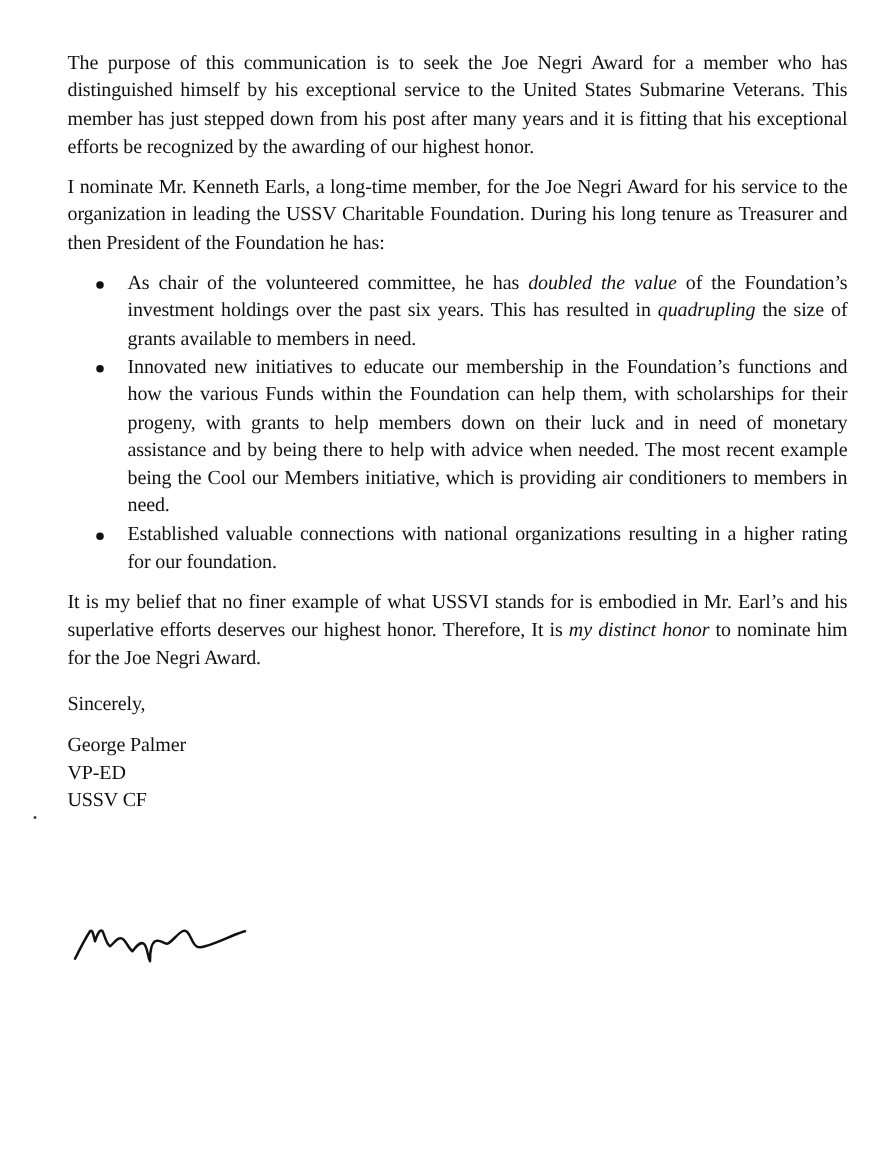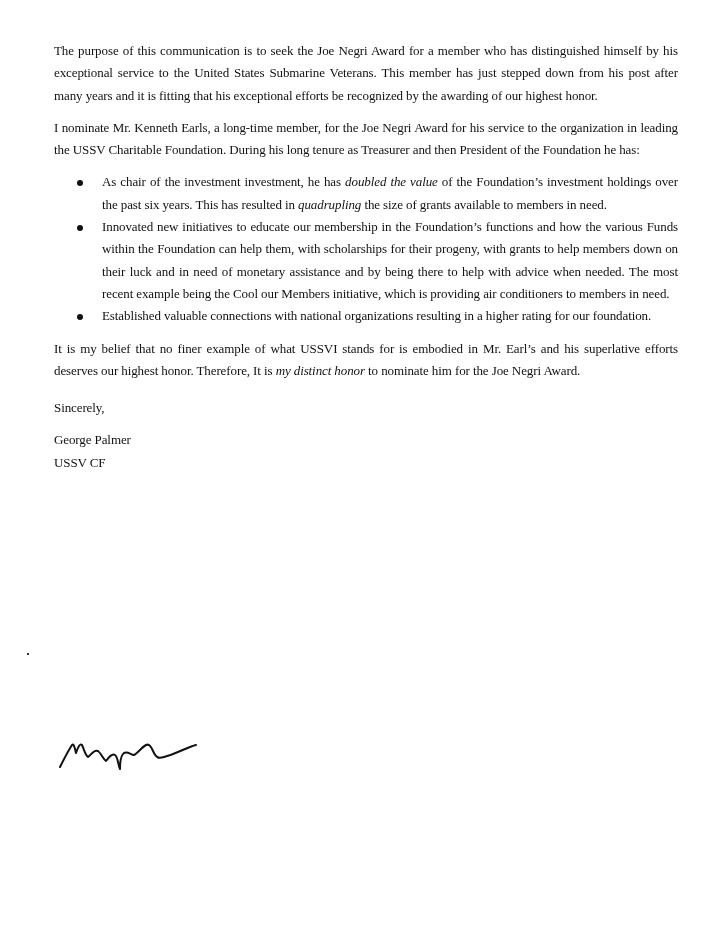--- a/index.html
+++ b/index.html
@@ -14,21 +14,21 @@
       overflow: hidden;
       font-family: "DejaVu Serif", "Liberation Serif", serif;
       color: #111111;
     }
     .page {
       position: absolute;
       left: 54px;
       top: 40px;
       width: 624px;
       font-family: "Liberation Serif", "DejaVu Serif", serif;
-      font-size: 13px;
+      font-size: 16px;
       line-height: 22.3px;
       letter-spacing: -0.1px;
     }
     .para {
       margin: 0 0 10px 0;
       text-align: justify;
       text-align-last: left;
     }
     .bullets {
       list-style: none;
@@ -80,39 +80,40 @@
 
 <div class="page">
 
   <p class="para">The purpose of this communication is to seek the Joe Negri Award for a member who has distinguished himself by his exceptional service to the United States Submarine Veterans. This member has just stepped down from his post after many years and it is fitting that his exceptional efforts be recognized by the awarding of our highest honor.</p>
 
   <p class="para">I nominate Mr. Kenneth Earls, a long-time member, for the Joe Negri Award for his service to the organization in leading the USSV Charitable Foundation. During his long tenure as Treasurer and then President of the Foundation he has:</p>
 
   <ul class="bullets">
     <li class="bullet-item">
       <span class="bullet-dot"></span>
-      <span><span>As chair of the investment investment, he has </span><em>doubled the value</em><span> of the Foundation’s investment holdings over the past six years. This has resulted in </span><em>quadrupling</em><span> the size of grants available to members in need.</span></span>
+      <span><span>As chair of the volunteered committee, he has </span><em>doubled the value</em><span> of the Foundation’s investment holdings over the past six years. This has resulted in </span><em>quadrupling</em><span> the size of grants available to members in need.</span></span>
     </li>
     <li class="bullet-item">
       <span class="bullet-dot"></span>
       <span>Innovated new initiatives to educate our membership in the Foundation’s functions and how the various Funds within the Foundation can help them, with scholarships for their progeny, with grants to help members down on their luck and in need of monetary assistance and by being there to help with advice when needed. The most recent example being the Cool our Members initiative, which is providing air conditioners to members in need.</span>
     </li>
     <li class="bullet-item">
       <span class="bullet-dot"></span>
       <span>Established valuable connections with national organizations resulting in a higher rating for our foundation.</span>
     </li>
   </ul>
 
 
   <p class="para"><span>It is my belief that no finer example of what USSVI stands for is embodied in Mr. Earl’s and his superlative efforts deserves our highest honor. Therefore, It is </span><em>my distinct honor</em><span> to nominate him for the Joe Negri Award.</span></p>
 
   <div class="closing">
     <span class="closing-line">Sincerely,</span>
     <span class="closing-line" style="height:10px;"></span>
     <span class="closing-line">George Palmer</span>
+    <span class="closing-line">VP-ED</span>
     <span class="closing-line">USSV CF</span>
   </div>
 </div>
 
 <span class="stray-dot"></span>
 
 <svg class="signature" viewBox="0 0 140 36">
   <path d="M2 30 C6 22, 10 14, 14 8 C16 6, 17 12, 18 16 C20 10, 22 6, 24 8 C26 12, 27 18, 30 20 C33 18, 36 12, 40 14 C43 16, 45 22, 48 24 C51 20, 54 16, 57 18 C60 20, 60 28, 62 32 C62 24, 63 18, 66 16 C70 14, 73 18, 76 18 C80 16, 84 10, 88 8 C92 6, 94 12, 96 16 C98 20, 100 22, 106 20 C114 18, 122 14, 132 10 C135 9, 137 8, 138 8" fill="none" stroke="#111" stroke-width="2" stroke-linecap="round" stroke-linejoin="round"></path>
 </svg>
 

